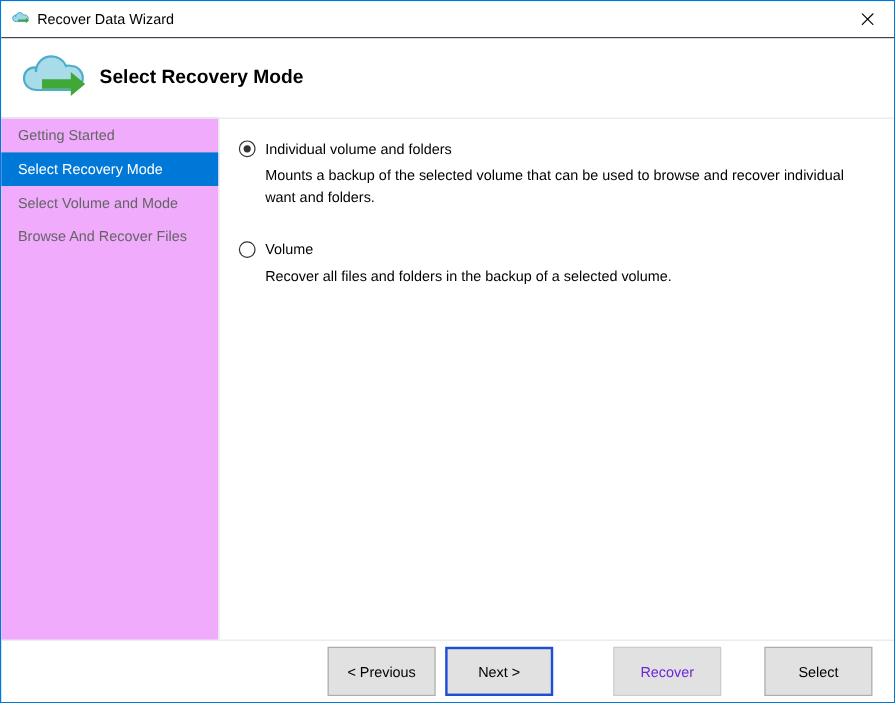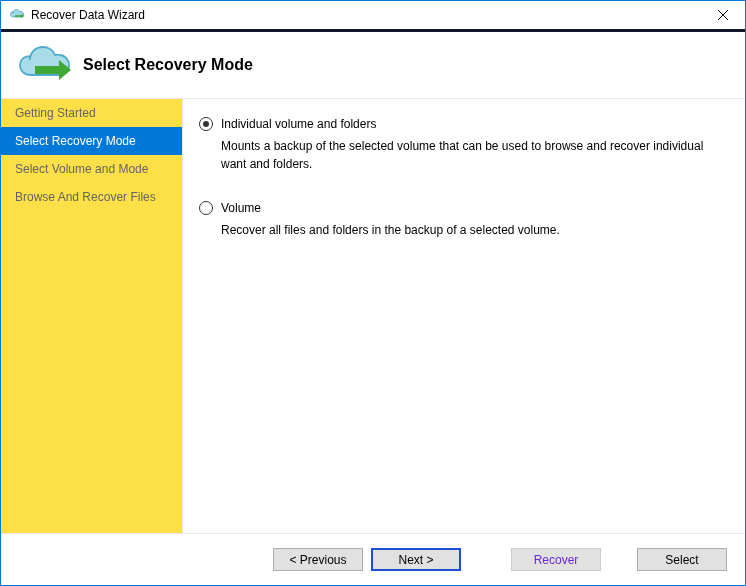--- a/index.html
+++ b/index.html
@@ -17,21 +17,21 @@
       overflow: hidden;
       border: 1px solid #0078d7;
     }
 
     .titlebar {
       height: 31px;
       display: flex;
       align-items: center;
       padding: 0 0 0 8px;
       background: #fff;
-      border-bottom: 3px solid #0f172a;
+      border-bottom: 1px solid #0f172a;
     }
 
     .titlebar .app-icon {
       width: 16px;
       height: 16px;
       margin-right: 6px;
       display: flex;
       align-items: center;
       justify-content: center;
     }
@@ -75,21 +75,21 @@
     }
 
     .body-area {
       display: flex;
       height: calc(100% - 31px - 66px - 52px);
     }
 
     .sidebar {
       width: 181px;
       border-top: 1px solid #e8e8e8;
-      background: #fde047;
+      background: #f0abfc;
     }
 
     .sidebar-item {
       padding: 7px 14px;
       font-size: 12px;
       color: #646464;
       cursor: default;
     }
 
     .sidebar-item.active {
@@ -160,21 +160,21 @@
       display: flex;
       align-items: center;
       justify-content: flex-end;
       padding-right: 18px;
       border-top: 1px solid #e8e8e8;
       gap: 8px;
     }
 
     .footer button {
       width: 90px;
-      height: 23px;
+      height: 41px;
       font-size: 12px;
       font-family: inherit;
       background: #e1e1e1;
       border: 1px solid #adadad;
       color: #000;
       cursor: default;
     }
 
     .footer button.default-btn {
       border: 2px solid #1d4ed8;

